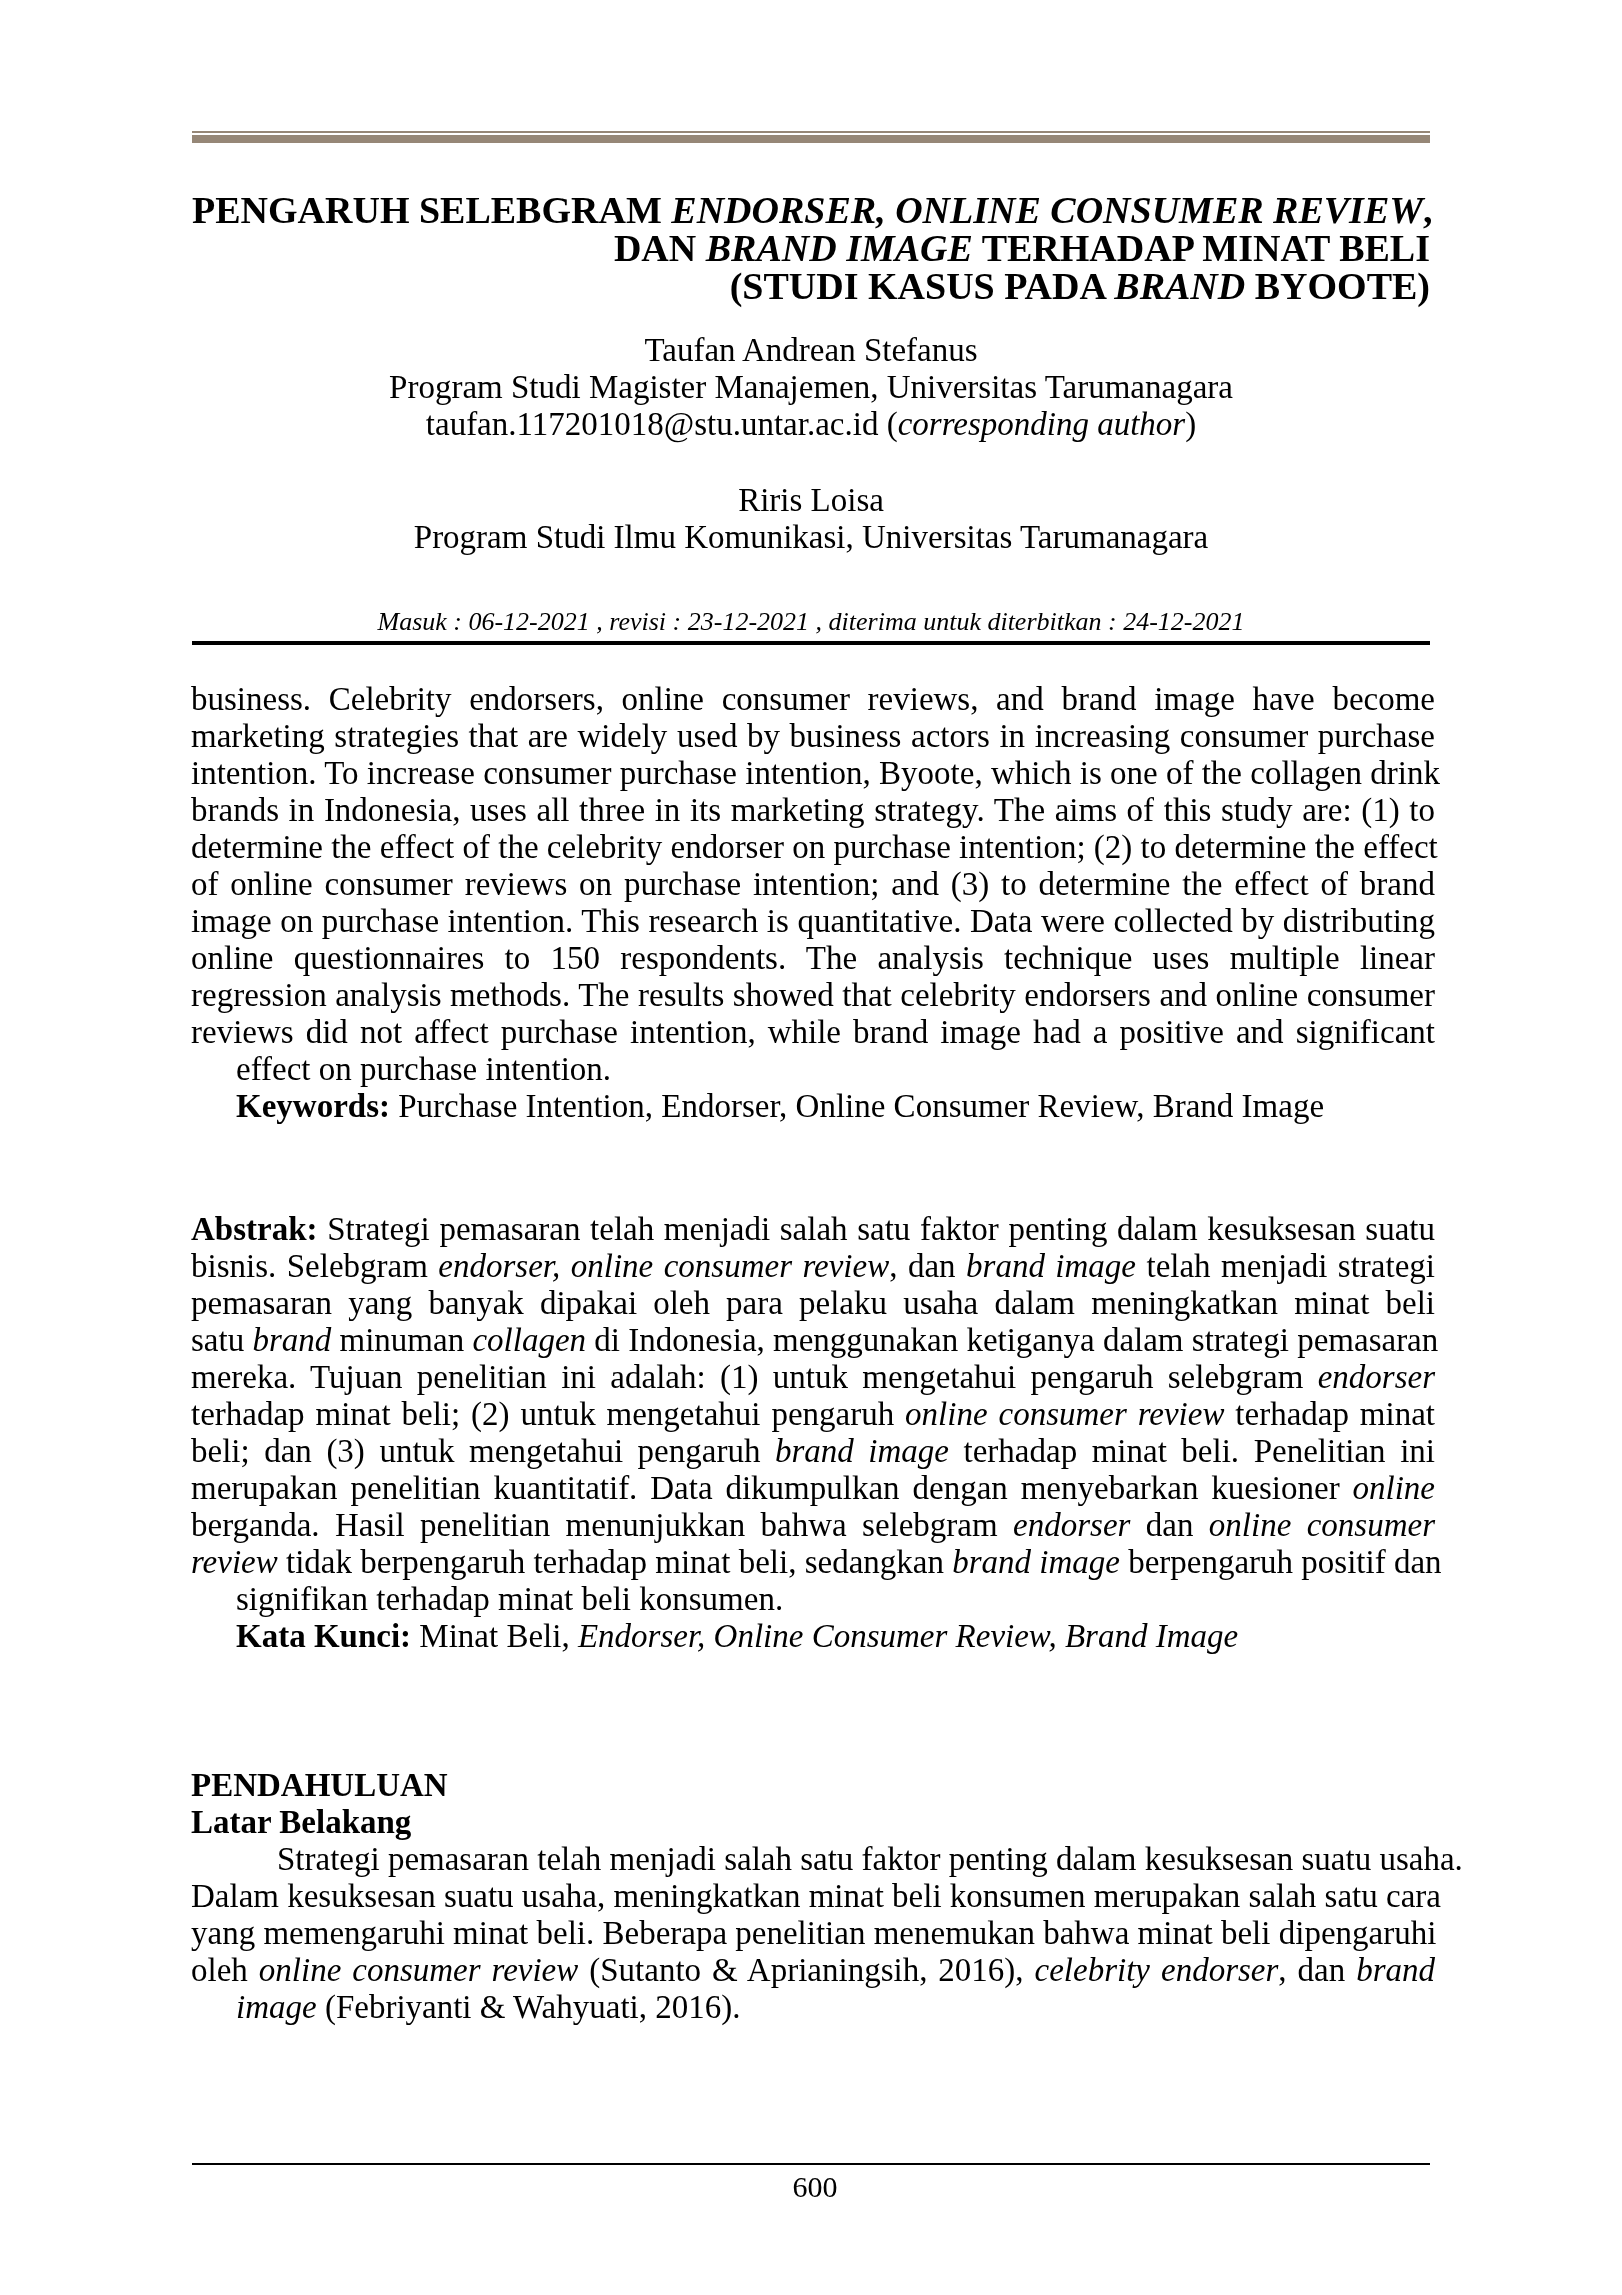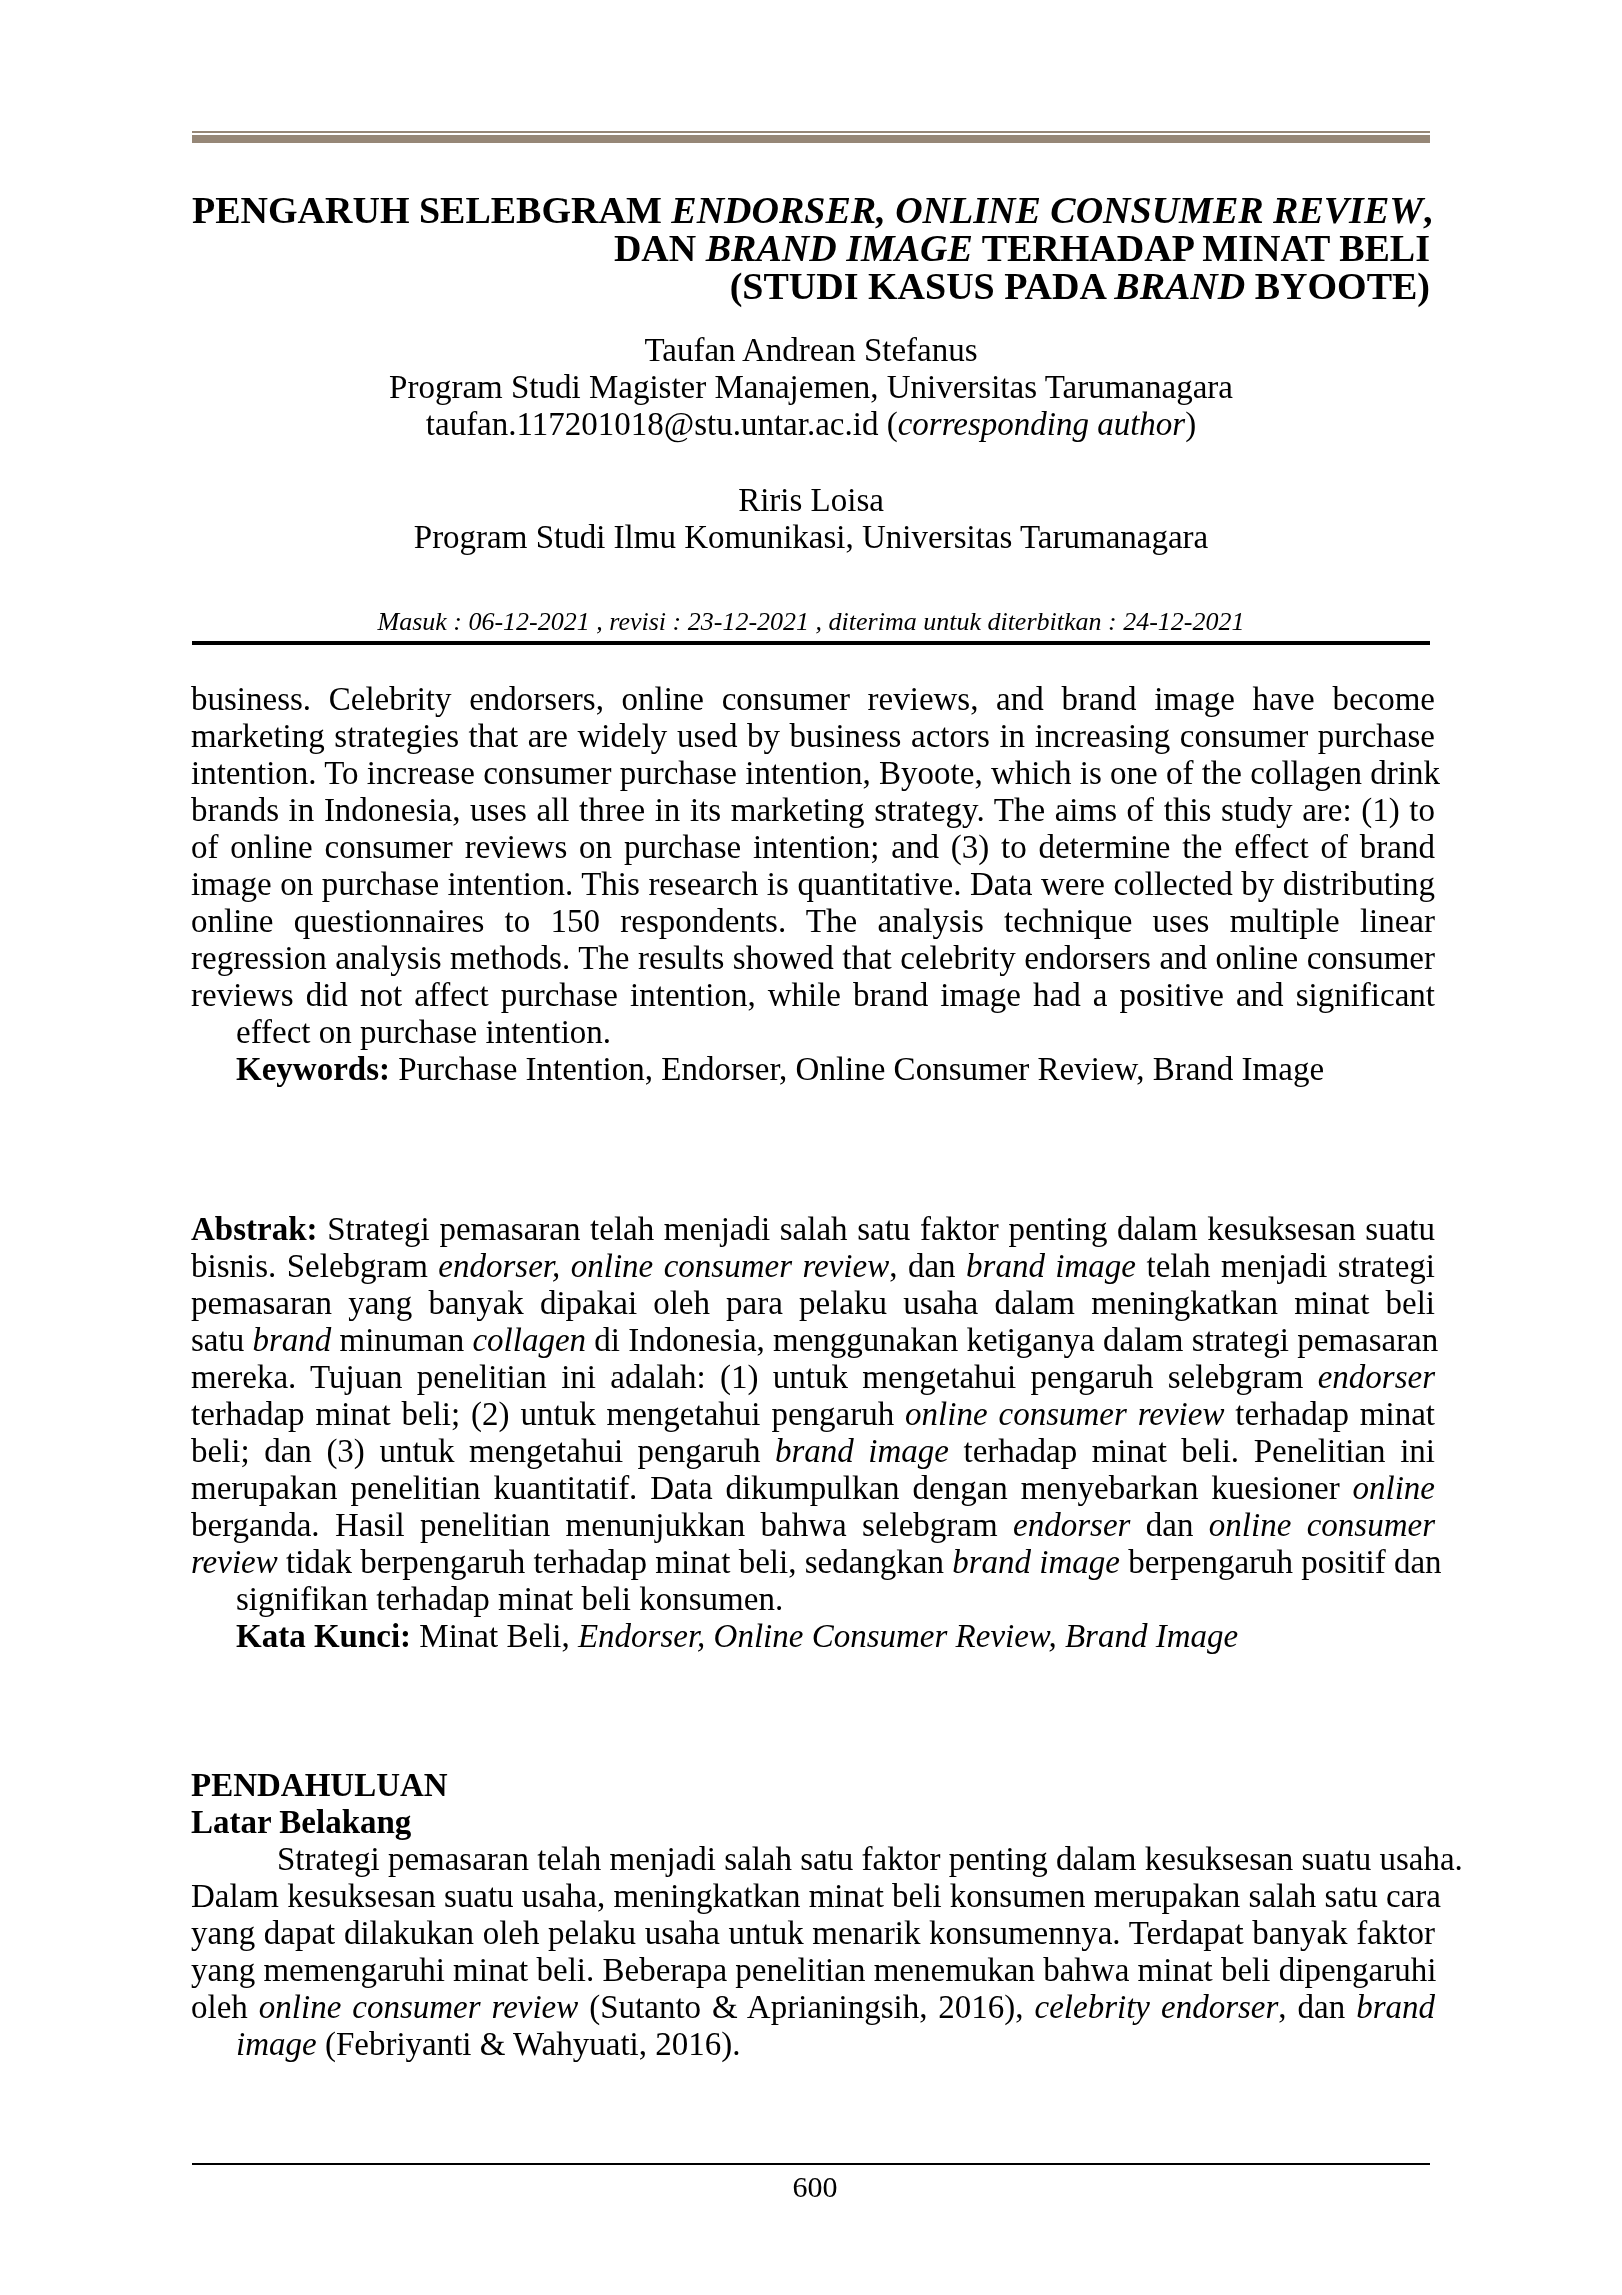--- a/index.html
+++ b/index.html
@@ -56,20 +56,21 @@
 </div>
 
 <div class="abs dates">Masuk : 06-12-2021 , revisi : 23-12-2021 , diterima untuk diterbitkan : 24-12-2021</div>
 <div class="abs rule-top"></div>
 
 <div class="abs para" style="top:681px;" id="abs-en">
     <span class="line"><span>business. Celebrity endorsers, online consumer reviews, and brand image have become</span></span>
     <span class="line"><span>marketing strategies that are widely used by business actors in increasing consumer purchase</span></span>
     <span class="line"><span>intention. To increase consumer purchase intention, Byoote, which is one of the collagen drink</span></span>
     <span class="line"><span>brands in Indonesia, uses all three in its marketing strategy. The aims of this study are: (1) to</span></span>
+    <span class="line"><span>determine the effect of the celebrity endorser on purchase intention; (2) to determine the effect</span></span>
     <span class="line"><span>of online consumer reviews on purchase intention; and (3) to determine the effect of brand</span></span>
     <span class="line"><span>image on purchase intention. This research is quantitative. Data were collected by distributing</span></span>
     <span class="line"><span>online questionnaires to 150 respondents. The analysis technique uses multiple linear</span></span>
     <span class="line"><span>regression analysis methods. The results showed that celebrity endorsers and online consumer</span></span>
     <span class="line"><span>reviews did not affect purchase intention, while brand image had a positive and significant</span></span>
     <span class="line last"><span>effect on purchase intention.</span></span>
     <span class="line last"><b>Keywords:</b><span> Purchase Intention, Endorser, Online Consumer Review, Brand Image</span></span>
   </div>
 <div class="abs para" style="top:1211px;" id="abs-id">
     <span class="line"><b>Abstrak:</b><span> Strategi pemasaran telah menjadi salah satu faktor penting dalam kesuksesan suatu</span></span>
@@ -84,21 +85,20 @@
     <span class="line"><i>review</i><span> tidak berpengaruh terhadap minat beli, sedangkan </span><i>brand image</i><span> berpengaruh positif dan</span></span>
     <span class="line last"><span>signifikan terhadap minat beli konsumen.</span></span>
     <span class="line last"><b>Kata Kunci:</b><span> Minat Beli, </span><i>Endorser, Online Consumer Review, Brand Image</i></span>
   </div>
 
 <div class="abs heading" style="top:1767px;">PENDAHULUAN</div>
 <div class="abs heading" style="top:1804px;">Latar Belakang</div>
 <div class="abs para" style="top:1841px;" id="intro">
     <span class="line indent"><span>Strategi pemasaran telah menjadi salah satu faktor penting dalam kesuksesan suatu usaha.</span></span>
     <span class="line"><span>Dalam kesuksesan suatu usaha, meningkatkan minat beli konsumen merupakan salah satu cara</span></span>
-    <span class="line"><span>yang dapat dilakukan oleh pelaku usaha untuk menarik konsumennya. Terdapat banyak faktor</span></span>
     <span class="line"><span>yang memengaruhi minat beli. Beberapa penelitian menemukan bahwa minat beli dipengaruhi</span></span>
     <span class="line"><span>oleh </span><i>online consumer review</i><span> (Sutanto &amp; Aprianingsih, 2016), </span><i>celebrity endorser</i><span>, dan </span><i>brand</i></span>
     <span class="line last"><i>image</i><span> (Febriyanti &amp; Wahyuati, 2016).</span></span>
   </div>
 
 <div class="abs rule-bottom"></div>
 <div class="abs page-num">600</div>
 
 
 </body></html>

